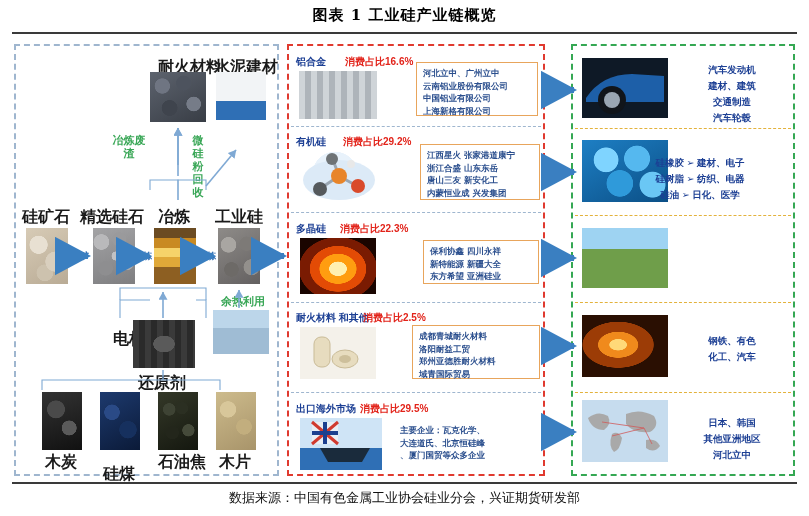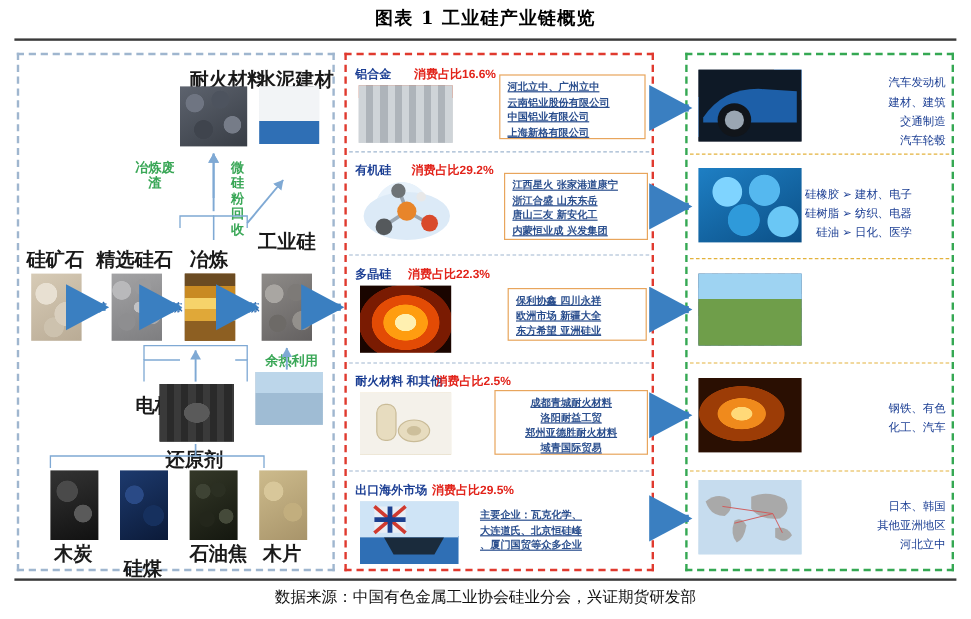--- a/index.html
+++ b/index.html
@@ -129,26 +129,25 @@
   .mname{color:#1c3f94;}
   .mpct{color:#e2231a;}
   .mbox{
     position:absolute;box-sizing:border-box;
     border:1px solid #e8a55c;background:#fff;
     padding:4px 6px;
   }
   .mbox div{
     font-size:8.5px;color:#2b4f8e;font-weight:bold;line-height:12.5px;white-space:nowrap;
     font-family:"DejaVu Serif","Liberation Serif",serif;
-    text-decoration:underline;
   }
   .msep{position:absolute;left:291px;width:250px;border-top:1px dashed #9fb6cf;height:0;}
 
   
-  .rtext{position:absolute;font-size:9.5px;font-weight:normal;color:#1c3f94;line-height:16px;text-align:right;white-space:nowrap;}
+  .rtext{position:absolute;font-size:9.5px;font-weight:bold;color:#1c3f94;line-height:16px;text-align:center;white-space:nowrap;}
   .rsep{position:absolute;left:575px;width:216px;border-top:1px dashed #e3b23c;height:0;}
 </style>
 </head>
 <body>
 
 <div class="page">
 
   <div class="title-wrap">
     <span class="title">图表 1 工业硅产业链概览</span>
   </div>
@@ -164,21 +163,21 @@
   <div class="ph tex-slag" style="left:150px;top:72px;width:56px;height:50px;"></div>
   <div class="lbl-green" style="position:absolute;left:112px;top:134px;width:34px;">冶炼废渣</div>
 
   <div class="lbl lbl-blk" style="left:214px;top:57px;">水泥建材</div>
   <div class="ph tex-cement" style="left:216px;top:72px;width:50px;height:48px;"></div>
   <div class="lbl-green" style="position:absolute;left:190px;top:134px;width:16px;">微硅粉回收</div>
 
   <div class="lbl lbl-blk" style="left:22px;top:207px;">硅矿石</div>
   <div class="lbl lbl-blk" style="left:80px;top:207px;">精选硅石</div>
   <div class="lbl lbl-blk" style="left:158px;top:207px;">冶炼</div>
-  <div class="lbl lbl-blk" style="left:215px;top:192px;">工业硅</div>
+  <div class="lbl lbl-blk" style="left:215px;top:207px;">工业硅</div>
 
   <div class="ph tex-rock" style="left:26px;top:228px;width:42px;height:56px;"></div>
   <div class="ph tex-gravel" style="left:93px;top:228px;width:42px;height:56px;"></div>
   <div class="ph tex-furnace" style="left:154px;top:228px;width:42px;height:56px;"></div>
   <div class="ph tex-silicon" style="left:218px;top:228px;width:42px;height:56px;"></div>
 
   <div class="lbl-blue" style="position:absolute;left:71px;top:250px;">选矿</div>
   <div class="lbl-blue" style="position:absolute;left:134px;top:250px;">粗炼</div>
   <div class="lbl-blue" style="position:absolute;left:198px;top:250px;">精炼</div>
 
@@ -230,36 +229,36 @@
     <div>唐山三友  新安化工</div>
     <div>内蒙恒业成  兴发集团</div>
   </div>
   <div class="msep" style="top:212px;"></div>
 
   <div class="mrow-head mname" style="left:296px;top:222px;">多晶硅</div>
   <div class="mrow-head mpct" style="left:340px;top:222px;">消费占比22.3%</div>
   <div class="ph tex-poly" style="left:300px;top:238px;width:76px;height:56px;"></div>
   <div class="mbox" style="left:423px;top:240px;width:116px;height:44px;">
     <div>保利协鑫  四川永祥</div>
-    <div>欧洲市场  新疆大全</div>
+    <div>新特能源  新疆大全</div>
     <div>东方希望  亚洲硅业</div>
   </div>
   <div class="msep" style="top:302px;"></div>
 
   <div class="mrow-head mname" style="left:296px;top:311px;">耐火材料 和其他</div>
   <div class="mrow-head mpct" style="left:363px;top:311px;">消费占比2.5%</div>
   <div class="ph tex-refrac" style="left:300px;top:327px;width:76px;height:52px;">
     <svg width="76" height="52" viewBox="0 0 76 52">
       <rect x="0" y="0" width="76" height="52" fill="#f4f1ea"></rect>
       <rect x="14" y="10" width="16" height="30" rx="7" fill="#e7dcbf" stroke="#c9bb97"></rect>
       <ellipse cx="45" cy="32" rx="13" ry="9" fill="#e7dcbf" stroke="#c9bb97"></ellipse>
       <ellipse cx="45" cy="32" rx="6" ry="4" fill="#cdbf9b"></ellipse>
     </svg>
   </div>
-  <div class="mbox" style="left:412px;top:325px;width:128px;height:54px;text-align:center;">
+  <div class="mbox" style="left:412px;top:325px;width:128px;height:54px;">
     <div>成都青城耐火材料</div>
     <div>洛阳耐益工贸</div>
     <div>郑州亚德胜耐火材料</div>
     <div>域青国际贸易</div>
   </div>
   <div class="msep" style="top:392px;"></div>
 
   <div class="mrow-head mname" style="left:296px;top:402px;">出口海外市场</div>
   <div class="mrow-head mpct" style="left:360px;top:402px;">消费占比29.5%</div>
   <div class="ph tex-flag" style="left:300px;top:418px;width:82px;height:52px;">

